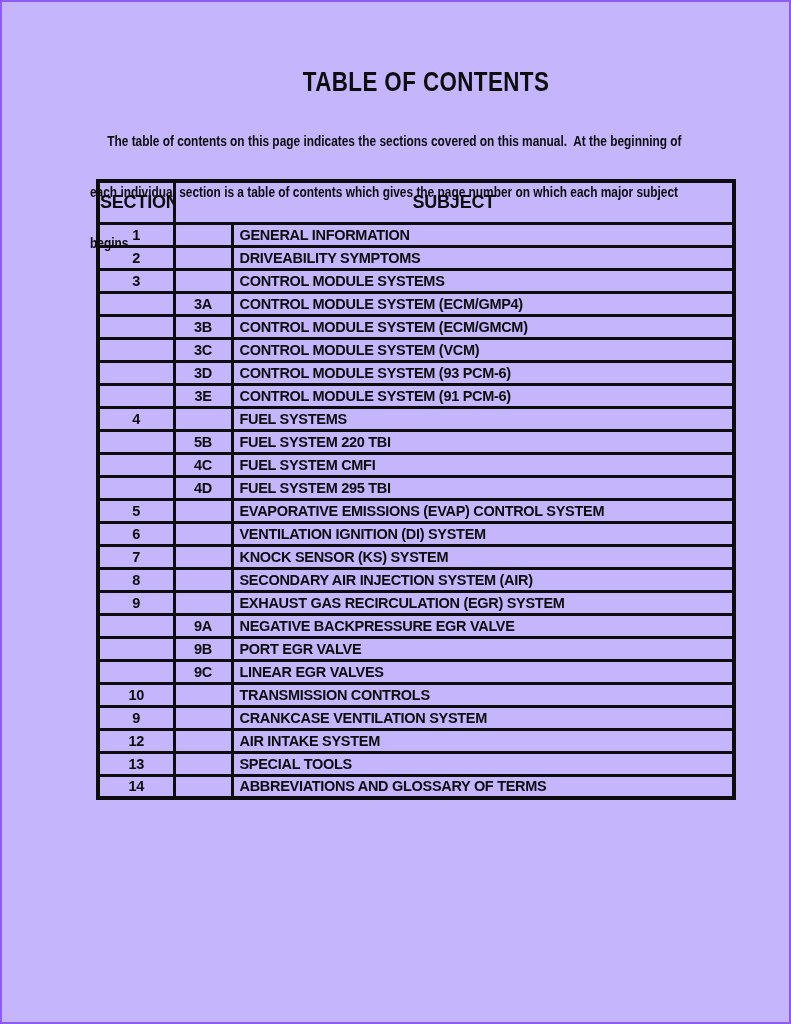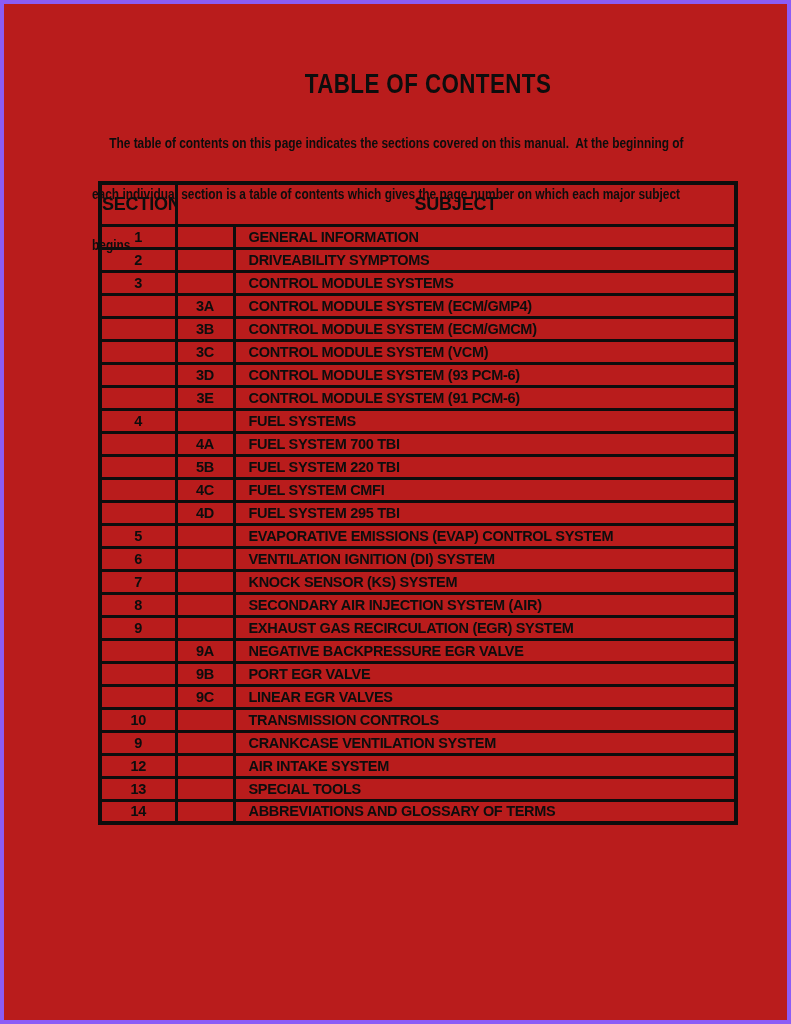--- a/index.html
+++ b/index.html
@@ -6,22 +6,22 @@
   html,body { background:#ffffff; }
   body {
     width:791px; height:1024px;
     font-family:"Liberation Sans", sans-serif;
     color:#0d0d0d;
     position:relative;
     overflow:hidden;
   }
   .page {
     position:absolute; inset:0;
-    background:#b91c1c;
-    border:4px solid #8b5cf6;
+    background:#c4b5fd;
+    border:2px solid #8b5cf6;
   }
   .title {
     position:absolute;
     top:64px; left:94px; width:660px;
     text-align:center;
     font-size:28px;
     font-weight:bold;
     letter-spacing:0.5px;
     transform:scaleX(0.80);
     white-space:nowrap;
@@ -58,21 +58,21 @@
     text-align:center;
     vertical-align:middle;
   }
   .toc tbody td {
     height:23px;
     font-size:14.5px;
     letter-spacing:-0.3px;
     vertical-align:middle;
   }
   .toc td.sec, .toc td.sub { text-align:center; }
-  .toc td.subj { text-align:left; padding-left:13px; }
+  .toc td.subj { text-align:left; padding-left:6px; }
 </style>
 </head>
 <body>
 
 <div class="page">
 
   <h1 class="title">TABLE OF CONTENTS</h1>
 
   <div class="intro">
     <div class="line">The table of contents on this page indicates the sections covered on this manual.  At the beginning of</div>
@@ -140,25 +140,20 @@
     <td class="sub">3E</td>
     <td class="subj">CONTROL MODULE SYSTEM (91 PCM-6)</td>
   </tr>
 
   <tr>
     <td class="sec">4</td>
     <td class="sub"></td>
     <td class="subj">FUEL SYSTEMS</td>
   </tr>
 
-  <tr>
-    <td class="sec"></td>
-    <td class="sub">4A</td>
-    <td class="subj">FUEL SYSTEM 700 TBI</td>
-  </tr>
 
   <tr>
     <td class="sec"></td>
     <td class="sub">5B</td>
     <td class="subj">FUEL SYSTEM 220 TBI</td>
   </tr>
 
   <tr>
     <td class="sec"></td>
     <td class="sub">4C</td>

